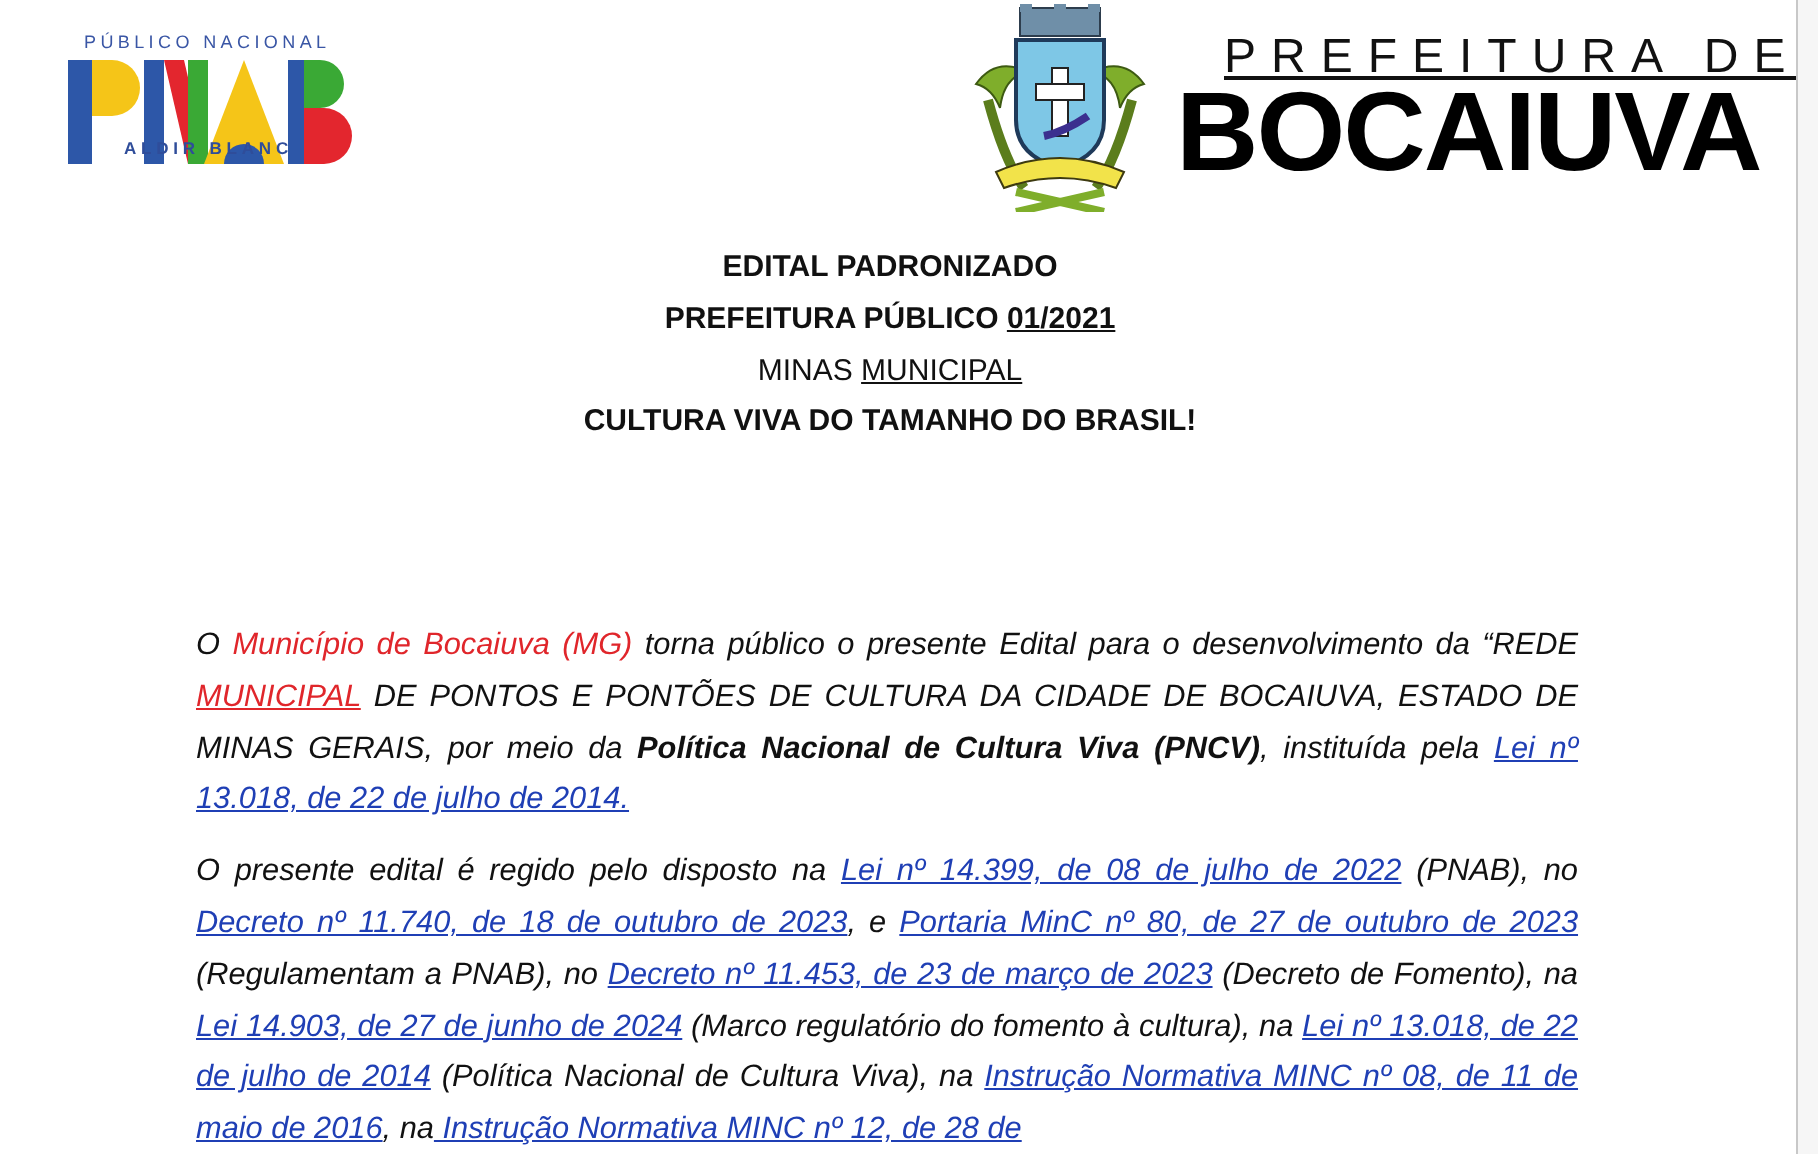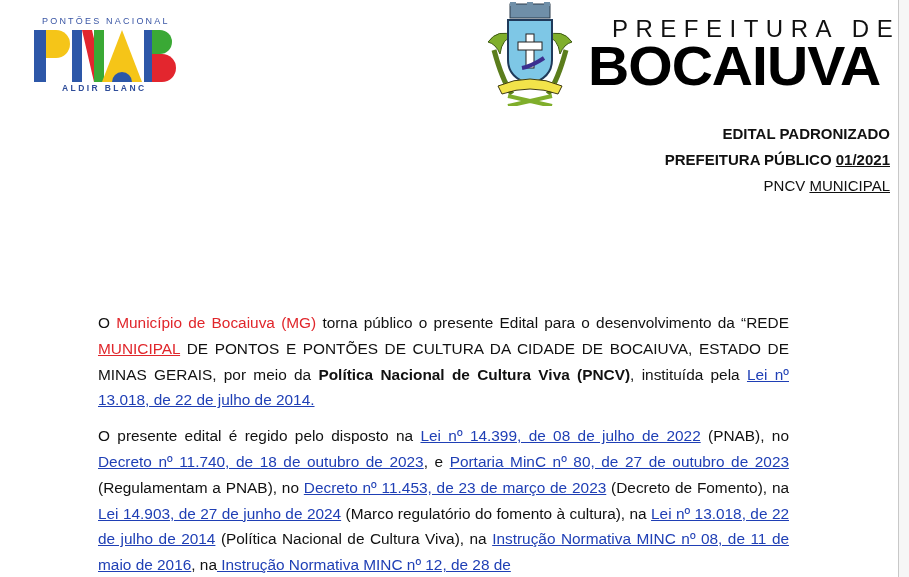--- a/index.html
+++ b/index.html
@@ -4,47 +4,47 @@
 <style>
   html, body { margin:0; padding:0; }
   body { width:909px; height:577px; overflow:hidden; background:#ffffff; position:relative;
          font-family:"Liberation Sans", sans-serif; color:#111; }
   .page { position:absolute; left:0; top:0; width:898px; height:577px; background:#fff; }
   .scrollbar { position:absolute; left:898px; top:0; width:11px; height:577px; background:#f6f6f6; border-left:1px solid #c8c8c8; box-sizing:border-box; }
 
   
   .pnab { position:absolute; left:34px; top:16px; width:146px; height:80px; }
   .pnab .cap { position:absolute; left:8px; top:0; font-size:9px; letter-spacing:2.2px; color:#3a56a5; white-space:nowrap; }
-  .pnab .sub { position:absolute; left:28px; top:67px; font-size:8.5px; font-weight:bold; letter-spacing:2.4px; color:#2f4d9a; white-space:nowrap; }
+  .pnab .sub { position:absolute; left:28px; top:53px; font-size:8.5px; font-weight:bold; letter-spacing:2.4px; color:#2f4d9a; white-space:nowrap; }
   .pnab svg { position:absolute; left:0; top:14px; }
 
   
   .crest { position:absolute; left:478px; top:2px; }
-  .pref-small { position:absolute; left:612px; top:15px; font-size:24px; letter-spacing:7.5px; color:#111; white-space:nowrap; }
+  .pref-small { position:absolute; left:612px; top:15px; font-size:24px; letter-spacing:7.5px; color:#111; white-space:nowrap;text-decoration:underline; }
   .pref-big { position:absolute; left:588px; top:38px; font-size:56px; font-weight:bold; color:#000; letter-spacing:-1px; white-space:nowrap; line-height:56px; transform:scaleX(1.02); transform-origin:left; }
 
   
-  .titles { position:absolute; left:0; top:121px; width:890px; text-align:right; font-size:15px; line-height:25.8px; }
+  .titles { position:absolute; left:0; top:121px; width:890px; text-align:center; font-size:15px; line-height:25.8px; }
   .titles .b { font-weight:bold; }
   .u { text-decoration:underline; }
 
   
   .body { position:absolute; left:98px; top:310px; width:691px; font-size:15.4px; line-height:25.8px; text-align:justify; }
-  .body p { margin:0 0 10px 0; }
+  .body p { margin:0 0 10px 0;font-style:italic; }
   .red { color:#e0262b; }
   a.lnk { color:#1f3fb5; text-decoration:underline; }
   .bold { font-weight:bold; }
 </style>
 </head>
 <body>
 
 <div class="page">
 
   <div class="pnab">
-    <span class="cap">PONTÕES NACIONAL</span>
+    <span class="cap">PÚBLICO NACIONAL</span>
     <svg width="146" height="52" viewBox="0 0 146 52">
 
       <rect x="0" y="0" width="12" height="52" fill="#2d57a8"></rect>
       <path d="M12 0 h10 a14 14 0 0 1 0 28 h-10 z" fill="#f5c518"></path>
 
       <rect x="38" y="0" width="10" height="52" fill="#2d57a8"></rect>
       <polygon points="48,0 58,0 70,52 60,52" fill="#e3262e"></polygon>
       <rect x="60" y="0" width="10" height="52" fill="#3aa935"></rect>
 
       <polygon points="88,0 108,52 68,52" fill="#f5c518"></polygon>
@@ -77,21 +77,22 @@
     <path d="M20 84 q32 -14 64 0 l-4 8 q-28 -10 -56 0z" fill="#f2e34a" stroke="#3d3a10"></path>
     <path d="M30 94 l44 10 M74 94 l-44 10" stroke="#7fae2b" stroke-width="4"></path>
   </svg>
 
   <span class="pref-small">PREFEITURA DE</span>
   <span class="pref-big">BOCAIUVA</span>
 
   <div class="titles">
     <div class="b">EDITAL PADRONIZADO</div>
     <div class="b"><span>PREFEITURA PÚBLICO </span><span class="u">01/2021</span></div>
-    <div><span>PNCV </span><span class="u">MUNICIPAL</span></div>
+    <div><span>MINAS </span><span class="u">MUNICIPAL</span></div>
+    <div class="b">CULTURA VIVA DO TAMANHO DO BRASIL!</div>
   </div>
 
   <div class="body">
     <p><span>O </span><span class="red">Município de Bocaiuva (MG)</span><span> torna público o presente Edital para o desenvolvimento da “REDE </span><span class="red u">MUNICIPAL</span><span> DE PONTOS E PONTÕES DE CULTURA DA CIDADE DE BOCAIUVA, ESTADO DE MINAS GERAIS, por meio da </span><span class="bold">Política Nacional de Cultura Viva (PNCV)</span><span>, instituída pela </span><a class="lnk" href="#">Lei nº 13.018, de 22 de julho de 2014.</a></p>
 
     <p><span>O presente edital é regido pelo disposto na </span><a class="lnk" href="#">Lei nº 14.399, de 08 de julho de 2022</a><span> (PNAB), no </span><a class="lnk" href="#">Decreto nº 11.740, de 18 de outubro de 2023</a><span>, e </span><a class="lnk" href="#">Portaria MinC nº 80, de 27 de outubro de 2023</a><span> (Regulamentam a PNAB), no </span><a class="lnk" href="#">Decreto nº 11.453, de 23 de março de 2023</a><span> (Decreto de Fomento), na </span><a class="lnk" href="#">Lei 14.903, de 27 de junho de 2024</a><span> (Marco regulatório do fomento à cultura), na </span><a class="lnk" href="#">Lei nº 13.018, de 22 de julho de 2014</a><span> (Política Nacional de Cultura Viva), na </span><a class="lnk" href="#">Instrução Normativa MINC nº 08, de 11 de maio de 2016</a><span>, na</span><a class="lnk" href="#"> Instrução Normativa MINC nº 12, de 28 de</a></p>
   </div>
 </div>
 
 <div class="scrollbar"></div>

